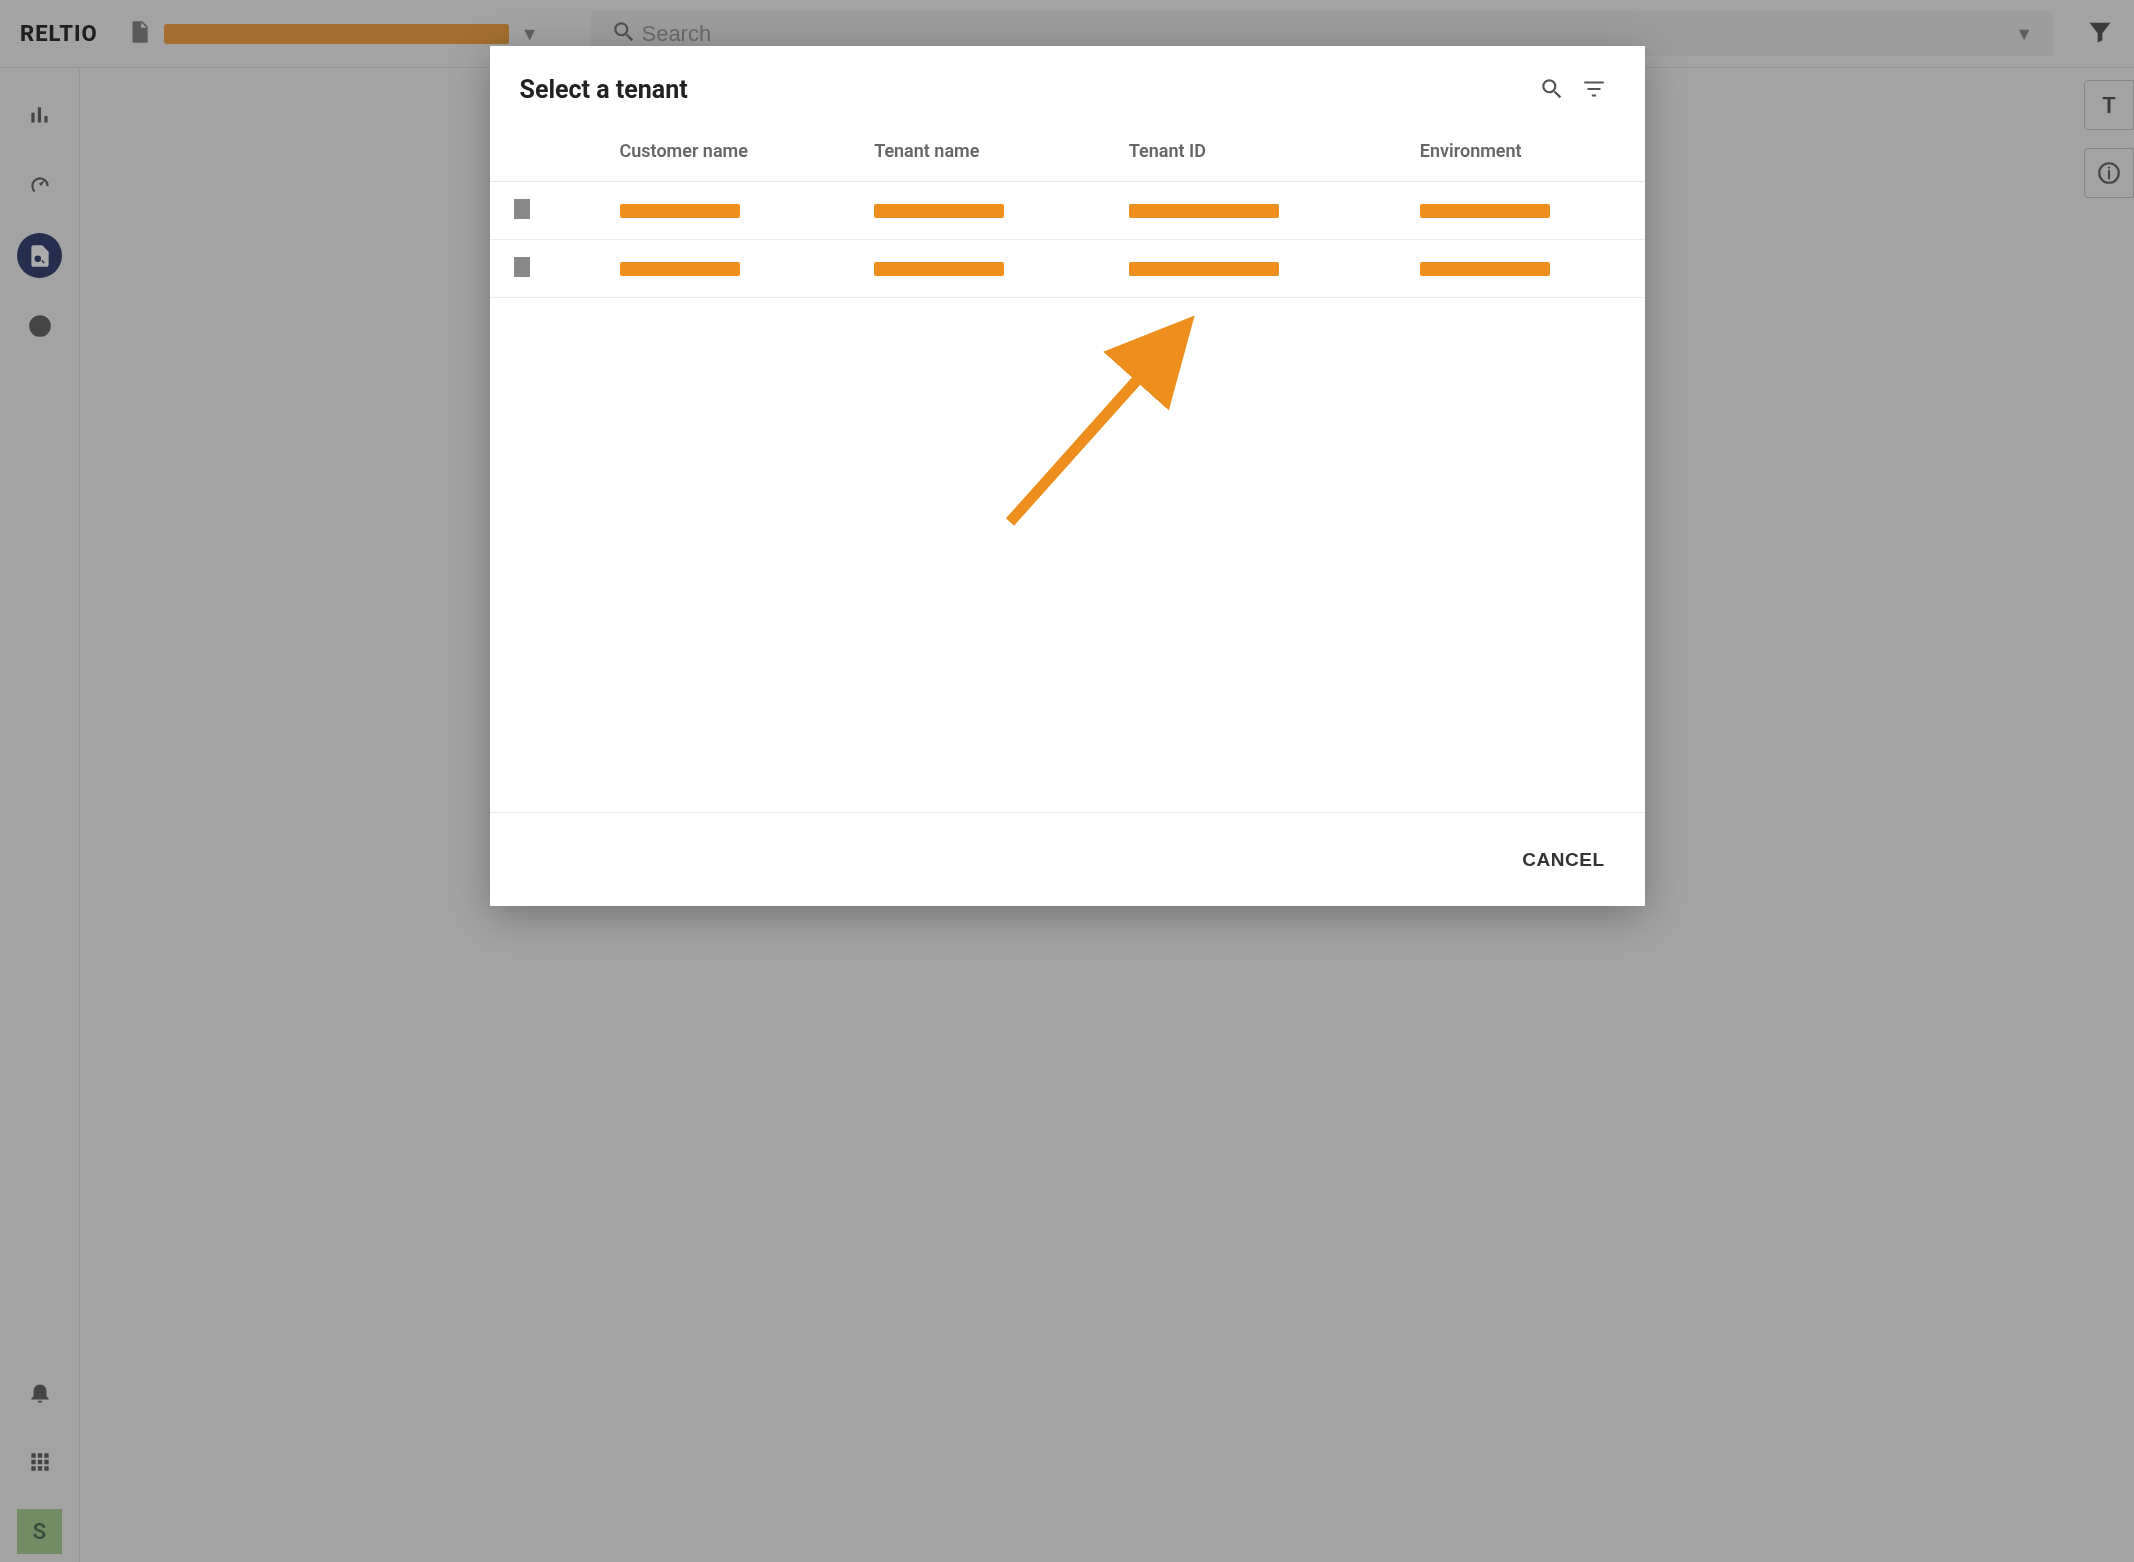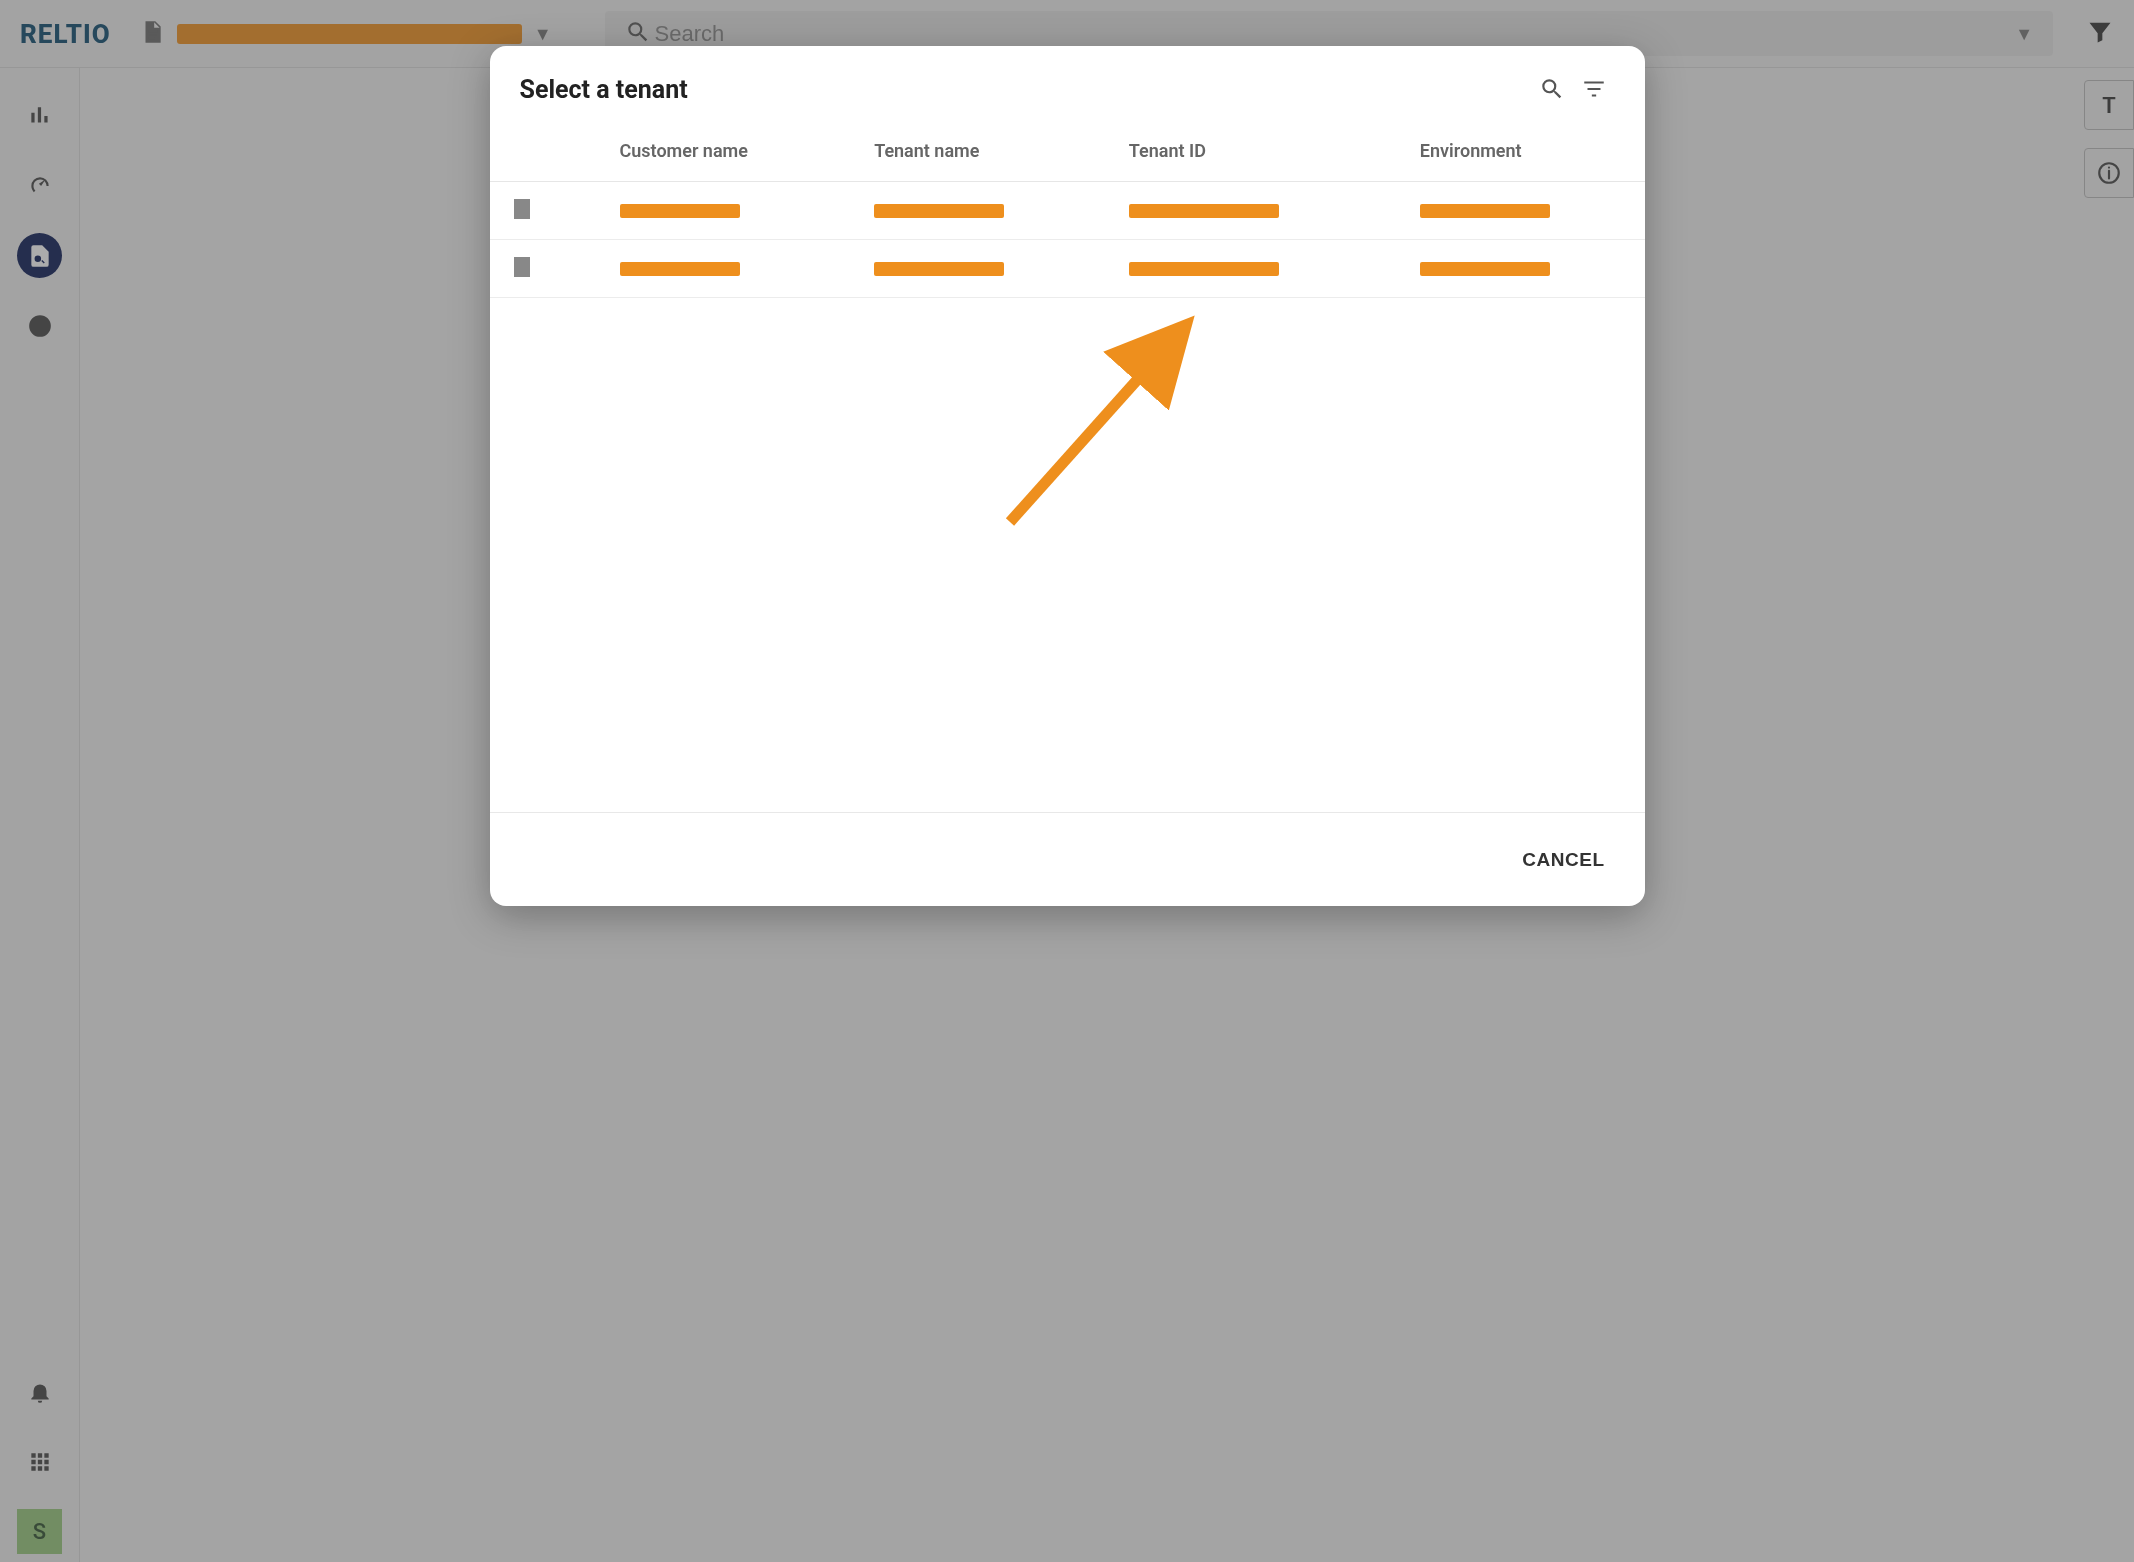--- a/index.html
+++ b/index.html
@@ -10,23 +10,23 @@
     height: 68px;
     background: #efefef;
     display: flex;
     align-items: center;
     padding: 0 20px;
     border-bottom: 1px solid #d9d9d9;
     gap: 18px;
   }
   .logo {
     font-weight: 800;
-    font-size: 26px;
+    font-size: 22px;
     letter-spacing: 1px;
-    color: #0c4a6e;
+    color: #000000;
   }
   .tenant-chip {
     display: flex;
     align-items: center;
     gap: 12px;
     padding: 6px 10px;
   }
   .doc-icon svg { width: 26px; height: 30px; fill: #6a6a6a; }
   .redact-bar {
     height: 20px;
@@ -130,21 +130,21 @@
     align-items: flex-start;
     justify-content: center;
     padding-top: 46px;
   }
 
   
   .dialog {
     width: 1155px;
     height: 860px;
     background: #fff;
-    border-radius: 16px;
+    border-radius: 0;
     box-shadow: 0 10px 40px rgba(0,0,0,.3);
     display: flex;
     flex-direction: column;
     overflow: hidden;
   }
   .dlg-header {
     display: flex;
     align-items: center;
     padding: 22px 30px 10px 30px;
   }

